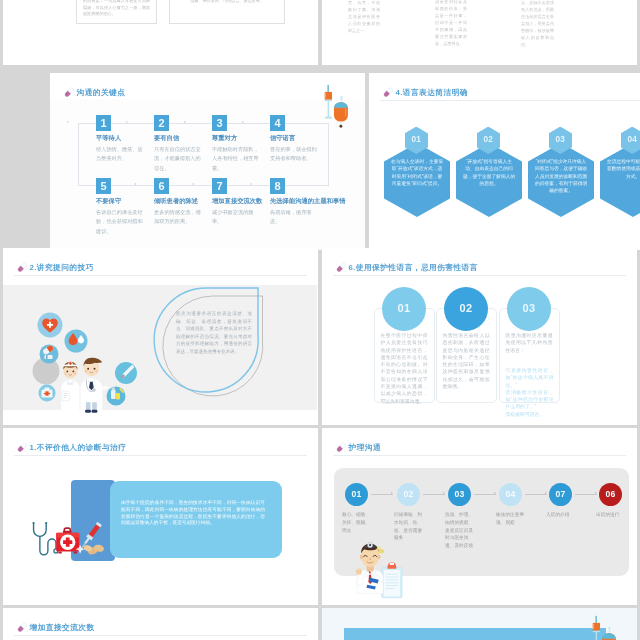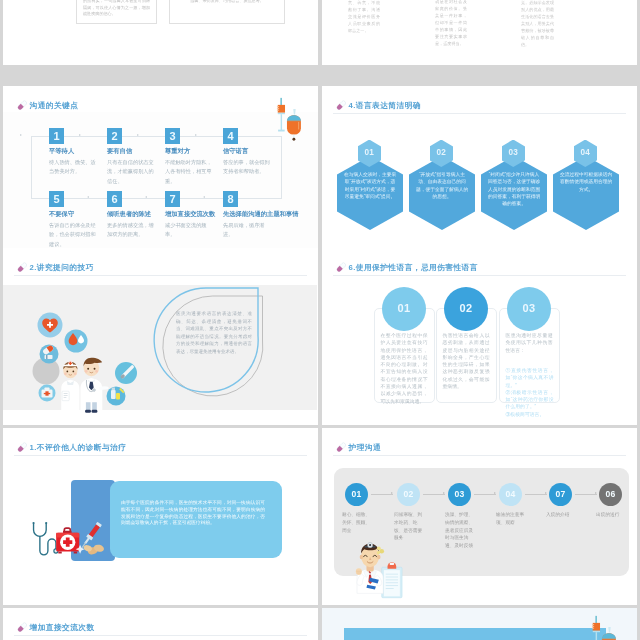--- a/index.html
+++ b/index.html
@@ -2,21 +2,21 @@
 <html><head>
 <meta charset="utf-8">
 <title>PPT Template Preview</title>
 <style>
   html,body{margin:0;padding:0;}
   body{width:640px;height:640px;background:#d6d6d6;
        font-family:"Liberation Sans",sans-serif;overflow:hidden;}
   .page{position:absolute;left:0;top:0;width:640px;height:640px;}
   .slide{position:absolute;width:315px;height:177px;background:#ffffff;overflow:hidden;}
   .c0{left:3px;} .c1{left:322px;}
-  .r0{top:-112px;} .r1{top:86px;} .r2{top:248px;} .r3{top:428px;} .r4{top:608px;}
+  .r0{top:-112px;} .r1{top:73px;margin-left:47px;} .r2{top:248px;} .r3{top:428px;} .r4{top:608px;}
 
   
   .stitle{position:absolute;left:26.5px;top:15.2px;font-size:7.7px;color:#57a3d4;
           font-weight:bold;white-space:nowrap;letter-spacing:0.45px;line-height:9px;}
   .hrule{position:absolute;left:11px;width:293px;top:27px;height:1px;background:#e9edf1;}
   .pillicon{position:absolute;left:13px;top:12.5px;width:12.5px;height:12.5px;}
 
   
   .kp-wrap{position:absolute;left:0;top:26px;width:315px;height:151px;background:#fdfdfd;}
   .kp-item{position:absolute;width:48px;}
@@ -440,21 +440,21 @@
           <div style="position:absolute;left:223px;top:63.5px;width:0;height:0;border-left:2.6px solid #bfbfbf;border-top:1.8px solid transparent;border-bottom:1.8px solid transparent;"></div>
           <div class="nc-txt" style="left:174px;top:83px;">输液的注意事项、观察</div>
         </div>
         <div>
           <div class="nc-circ" style="left:227px;top:55px;background:#2e9bd6;">07</div>
           <div class="nc-arrow" style="left:253px;top:66px;width:22px;"></div>
           <div style="position:absolute;left:273px;top:63.5px;width:0;height:0;border-left:2.6px solid #bfbfbf;border-top:1.8px solid transparent;border-bottom:1.8px solid transparent;"></div>
           <div class="nc-txt" style="left:224px;top:83px;">入院的介绍</div>
         </div>
         <div>
-          <div class="nc-circ" style="left:277px;top:55px;background:#737373;">06</div>
+          <div class="nc-circ" style="left:277px;top:55px;background:#b91c1c;">06</div>
           <div class="nc-txt" style="left:274px;top:83px;">出院的送行</div>
         </div>
       </div>
   <svg style="position:absolute;left:19px;top:108px;width:64px;height:69px;" viewBox="0 0 88 95">
 
     <g>
       <rect x="56" y="43" width="28" height="42" rx="1.5" fill="#d6eef7" stroke="#b9dff0" stroke-width="0.7"></rect>
       <rect x="59" y="47" width="22" height="36" fill="#f4fbfe"></rect>
       <rect x="61.5" y="52" width="17" height="0.9" fill="#c5e2ef"></rect>
       <rect x="61.5" y="56" width="17" height="0.9" fill="#c5e2ef"></rect>

